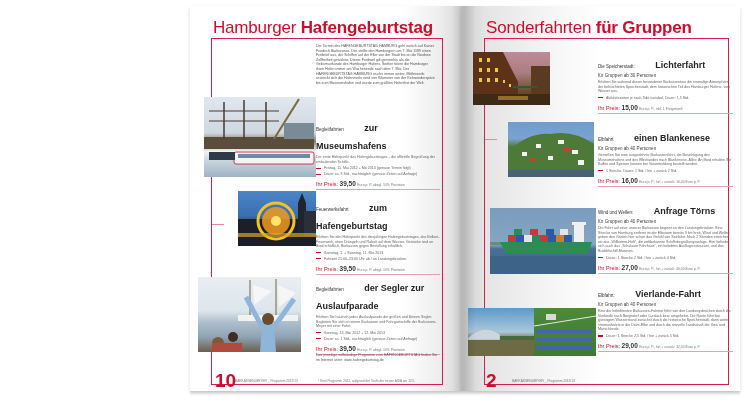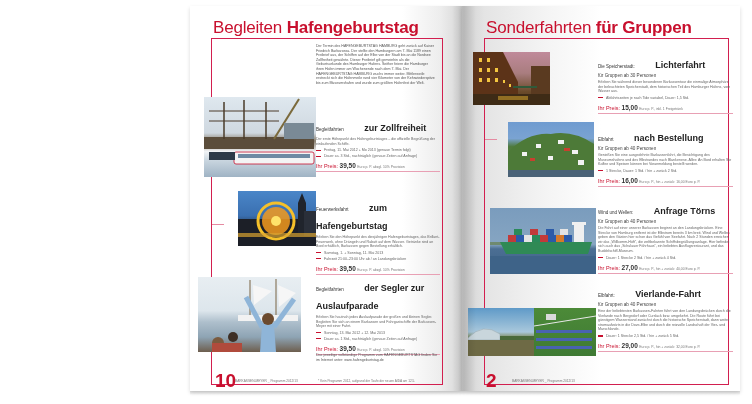--- a/index.html
+++ b/index.html
@@ -63,21 +63,21 @@
 </style>
 </head>
 <body>
 
 <div class="stage">
   <div class="bottom-shadow"></div>
   <div class="spread">
 
     <div class="page-left">
       <div class="heading heading-left">
-        <span class="light">Begleiten</span>
+        <span class="light">Hamburger</span>
         <span class="bold">Hafengeburtstag</span>
       </div>
       <div class="frame frame-left"></div>
 
       <div class="intro-text" style="left:126px; top:38px; width:120px;">Der Termin des HAFENGEBURTSTAG HAMBURG geht zurück auf Kaiser Friedrich Barbarossa. Der stellte den Hamburgern am 7. Mai 1189 einen Freibrief aus, der Schiffen auf der Elbe von der Stadt bis an die Nordsee Zollfreiheit gewährte. Dieser Freibrief gilt gemeinhin als die Geburtsurkunde des Hamburger Hafens. Seither feiern die Hamburger ihren Hafen immer am Wochenende nach dem 7. Mai. Der HAFENGEBURTSTAG HAMBURG wuchs immer weiter. Mittlerweile erstreckt sich die Hafenmeile rund vier Kilometer von der Kehrwiederspitze bis zum Museumshafen und wurde zum größten Hafenfest der Welt.</div>
 
       <div class="photo" style="left:14px; top:91px; width:112px; height:80px;
            background: linear-gradient(to bottom, #dfe8ef 0%, #cfd8e0 45%, #8a8070 55%, #f1f3f5 68%, #c7d4de 80%, #9fb3c4 100%);">
         <svg width="112" height="80" viewBox="0 0 112 80">
           <rect x="0" y="40" width="110" height="12" fill="#5b4d3b"></rect>
@@ -89,21 +89,21 @@
           <line x1="95" y1="2" x2="70" y2="42" stroke="#7b6a3c" stroke-width="2"></line>
           <rect x="80" y="26" width="30" height="16" fill="#7a8a96"></rect>
           <rect x="30" y="55" width="80" height="12" rx="2" fill="#f4f4f4" stroke="#c8102e" stroke-width="0.8"></rect>
           <rect x="34" y="57" width="72" height="4" fill="#6f8aa3"></rect>
           <rect x="5" y="55" width="26" height="8" fill="#2d3a48"></rect>
         </svg>
       </div>
 
       <div class="section" style="left:126px; top:111px; width:124px;">
         <div><span class="kicker">Begleitfahrten</span>
-        <span class="title title-inline">zur Zollfreiheit</span></div>
+        <span class="title title-inline">zur Museumshafens</span></div>
         <div class="body">Der erste Höhepunkt des Hafengeburtstages – die offizielle Begrüßung der einlaufenden Schiffe.</div>
         <div class="bullet">
             <span class="dash"></span>
             <span>Freitag, 11. Mai 2012 + Mo 2013 (genaue Termin folgt)</span>
           </div>
         <div class="bullet">
             <span class="dash"></span>
             <span>Dauer ca. 3 Std., nachträglich (genaue Zeiten auf Anfrage)</span>
           </div>
         <div class="price">
@@ -255,21 +255,21 @@
               <rect x="22" y="36" width="5" height="3"></rect>
           </g>
           <rect x="0" y="48" width="86" height="7" fill="#4a6277"></rect>
         </svg>
       </div>
 
       <div class="tick" style="left:23px; top:133px; width:12px;"></div>
 
       <div class="section" style="left:136px; top:121px; width:135px;">
         <div><span class="kicker">Elbfahrt</span>
-        <span class="title title-inline">nach Bestellung</span></div>
+        <span class="title title-inline">einen Blankenese</span></div>
         <div class="sub">für Gruppen ab 40 Personen</div>
         <div class="body">Genießen Sie eine ausgedehnte Barkassenfahrt, die Besichtigung des Museumshafens und des Elbstrandes nach Blankenese. Alles: An Bord erhalten Sie Kaffee und Speisen können bei Voranmeldung bestellt werden.</div>
         <div class="bullet">
             <span class="dash"></span>
             <span>1 Strecke, Dauer: 1 Std. / hin + zurück 2 Std.</span>
           </div>
         <div class="price">
           <span>Ihr Preis:</span>
           <span class="amount">16,00</span>
           <span class="note">Euro p. P., hin + zurück: 16,00 Euro p. P.</span>

